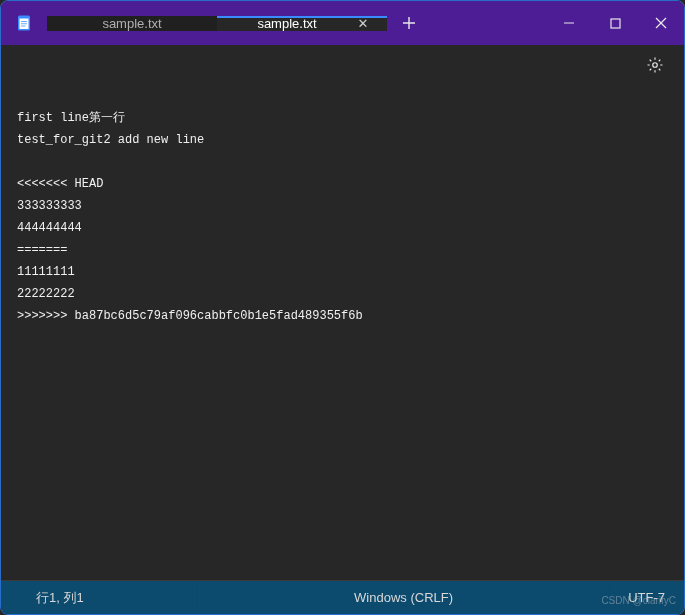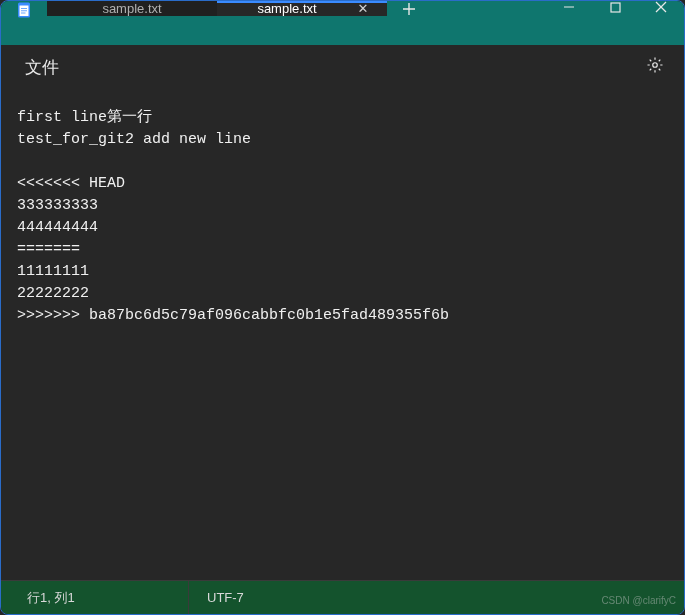--- a/index.html
+++ b/index.html
@@ -15,23 +15,23 @@
       color: #e8e8e8;
       overflow: hidden;
       display: flex;
       flex-direction: column;
       border: 1px solid #2a6cc9;
       border-radius: 8px;
     }
     
     .titlebar {
       height: 44px;
-      background: #0f766e;
-      display: flex;
-      align-items: flex-start;
+      background: #4c1d95;
+      display: flex;
+      align-items: center;
     }
     .app-icon {
       width: 46px;
       display: flex;
       align-items: center;
       justify-content: center;
     }
     .app-icon svg {
       width: 18px;
       height: 18px;
@@ -122,36 +122,36 @@
     .settings-icon {
       padding: 6px 10px;
       cursor: pointer;
     }
     
     .editor {
       flex: 1;
       background: #272727;
       padding: 18px 16px 8px 16px;
       font-family: "Consolas", "Courier New", monospace;
-      font-size: 15px;
+      font-size: 12px;
       line-height: 22px;
       color: #f0f0f0;
       white-space: pre;
       overflow: hidden;
     }
     
     .statusbar {
       height: 34px;
-      background: #14532d;
+      background: #0c4a6e;
       border-top: 1px solid #3a3a3a;
       display: flex;
       align-items: center;
       font-size: 13px;
       color: #d8d8d8;
-      padding: 0 8px;
+      padding: 0 17px;
       position: relative;
     }
     .status-seg {
       padding: 0 18px;
       height: 100%;
       display: flex;
       align-items: center;
       border-right: 1px solid #3a3a3a;
       cursor: pointer;
     }
@@ -222,21 +222,20 @@
     <div class="win-btn">
       <svg width="12" height="12" viewBox="0 0 12 12">
         <line x1="1" y1="1" x2="11" y2="11" stroke-width="1.2"></line>
         <line x1="11" y1="1" x2="1" y2="11" stroke-width="1.2"></line>
       </svg>
     </div>
   </div>
 </div>
 
 <div class="menubar">
-  <div class="menu-item">文件</div>
   <div class="menu-spacer"></div>
   <div class="settings-icon">
     <svg width="18" height="18" viewBox="0 0 24 24" fill="none" stroke="#e8e8e8" stroke-width="1.6">
       <circle cx="12" cy="12" r="3"></circle>
       <path d="M12 2 L12 5 M12 19 L12 22 M4.9 4.9 L7 7 M17 17 L19.1 19.1 M2 12 L5 12 M19 12 L22 12 M4.9 19.1 L7 17 M17 7 L19.1 4.9"></path>
     </svg>
   </div>
 </div>
 
 <div class="editor" id="editor">first line第一行
@@ -245,15 +244,16 @@
 &lt;&lt;&lt;&lt;&lt;&lt;&lt; HEAD
 333333333
 444444444
 =======
 11111111
 22222222
 &gt;&gt;&gt;&gt;&gt;&gt;&gt; ba87bc6d5c79af096cabbfc0b1e5fad489355f6b</div>
 
 <div class="statusbar">
   <div class="status-seg first">行1, 列1</div>
+  <div class="status-seg eol">Windows (CRLF)</div>
   <div class="status-seg enc">UTF-7</div>
   <div class="watermark">CSDN @clarifyC</div>
 </div>
 
 </body></html>

